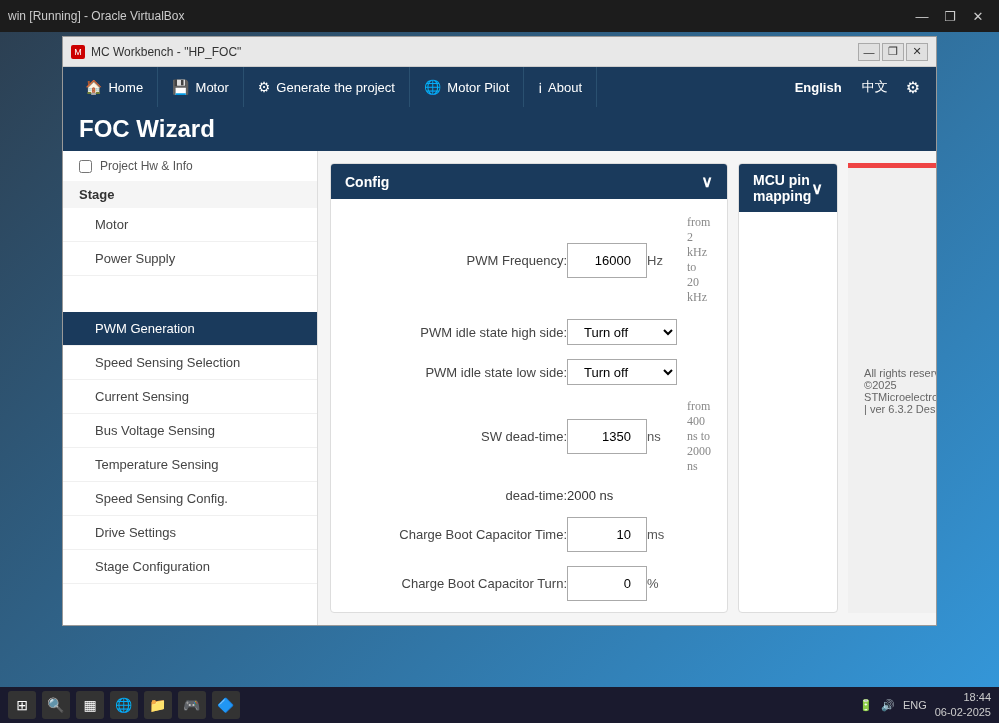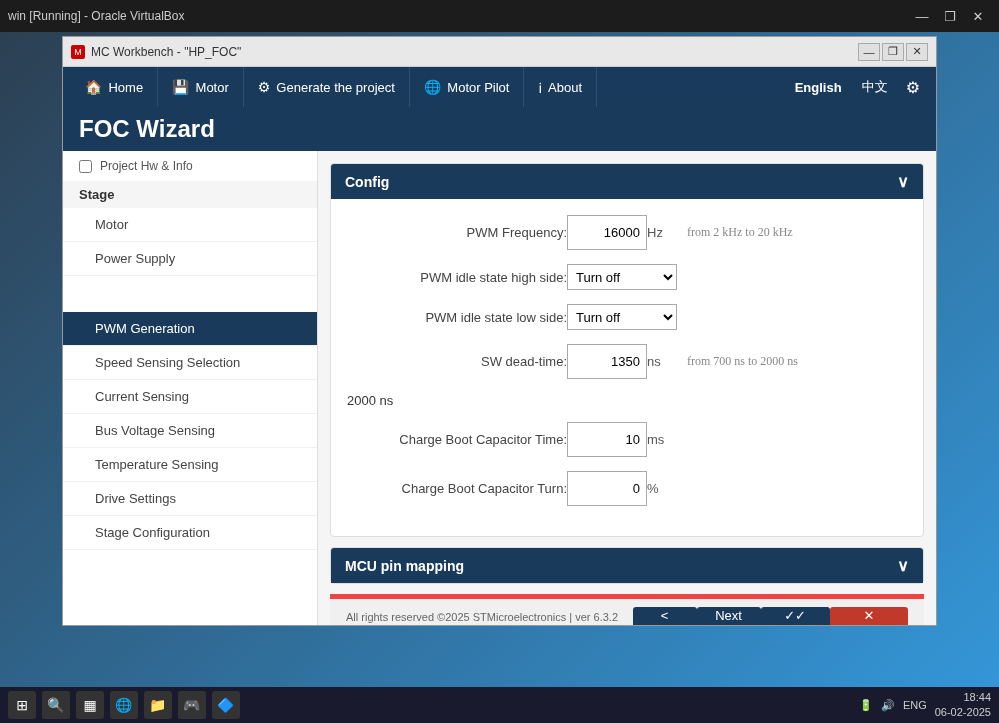--- a/index.html
+++ b/index.html
@@ -125,21 +125,21 @@
       margin-top: 36px;
     }
 
     
     .content-area {
       flex: 1;
       overflow-y: auto;
       background: #f5f5f5;
       padding: 12px;
       display: flex;
-      flex-direction: column;
+      flex-direction: row;
       gap: 10px;
     }
 
     
     .section-card {
       background: #fff;
       border: 1px solid #ddd;
       border-radius: 4px;
     }
     .section-header {
@@ -167,21 +167,21 @@
       text-align: right;
       width: 220px;
       flex-shrink: 0;
       color: #444;
       font-size: 13px;
     }
     .form-input {
       width: 80px;
       height: 35px;
       border: 1px solid #aaa;
-      padding: 2px 6px;
+      padding: 2px 15px;
       font-size: 13px;
       text-align: right;
     }
     .form-unit {
       color: #555;
       font-size: 13px;
       min-width: 20px;
     }
     .form-hint {
       color: #888;
@@ -192,21 +192,21 @@
     .form-value-text {
       color: #333;
       font-size: 13px;
     }
     .form-select {
       width: 110px;
       height: 26px;
       border: 1px solid #aaa;
       font-size: 13px;
       background: #fff;
-      padding: 0 4px;
+      padding: 0 12px;
     }
 
     
     .footer-bar {
       background: #f0f0f0;
       border-top: 5px solid #ef4444;
       padding: 8px 16px;
       display: flex;
       justify-content: space-between;
       align-items: center;
@@ -343,20 +343,23 @@
         <div class="sidebar-item">
           <span>Current Sensing</span>
         </div>
         <div class="sidebar-item">
           <span>Bus Voltage Sensing</span>
         </div>
         <div class="sidebar-item">
           <span>Temperature Sensing</span>
         </div>
         <div class="sidebar-item">
+          <span>Speed Sensing Config.</span>
+        </div>
+        <div class="sidebar-item">
           <span>Drive Settings</span>
         </div>
         <div class="sidebar-item">
           <span>Stage Configuration</span>
         </div>
       </div>
 
       <div class="content-area">
 
         <div class="section-card">
@@ -387,24 +390,25 @@
               <select class="form-select">
                 <option>Turn off</option>
                 <option>Turn on</option>
               </select>
             </div>
 
             <div class="form-row">
               <span class="form-label">SW dead-time:</span>
               <input class="form-input" type="text" value="1350" style="">
               <span class="form-unit">ns</span>
-              <span class="form-hint">from 700 ns to 2000 ns</span>
-            </div>
-
-            <div class="form-row">
+              <span class="form-hint">from 400 ns to 2000 ns</span>
+            </div>
+
+            <div class="form-row">
+              <span class="form-label">dead-time:</span>
               <span class="form-value-text">2000 ns</span>
             </div>
 
             <div class="form-row">
               <span class="form-label">Charge Boot Capacitor Time:</span>
               <input class="form-input" type="text" value="10" style="">
               <span class="form-unit">ms</span>
             </div>
 
             <div class="form-row">

